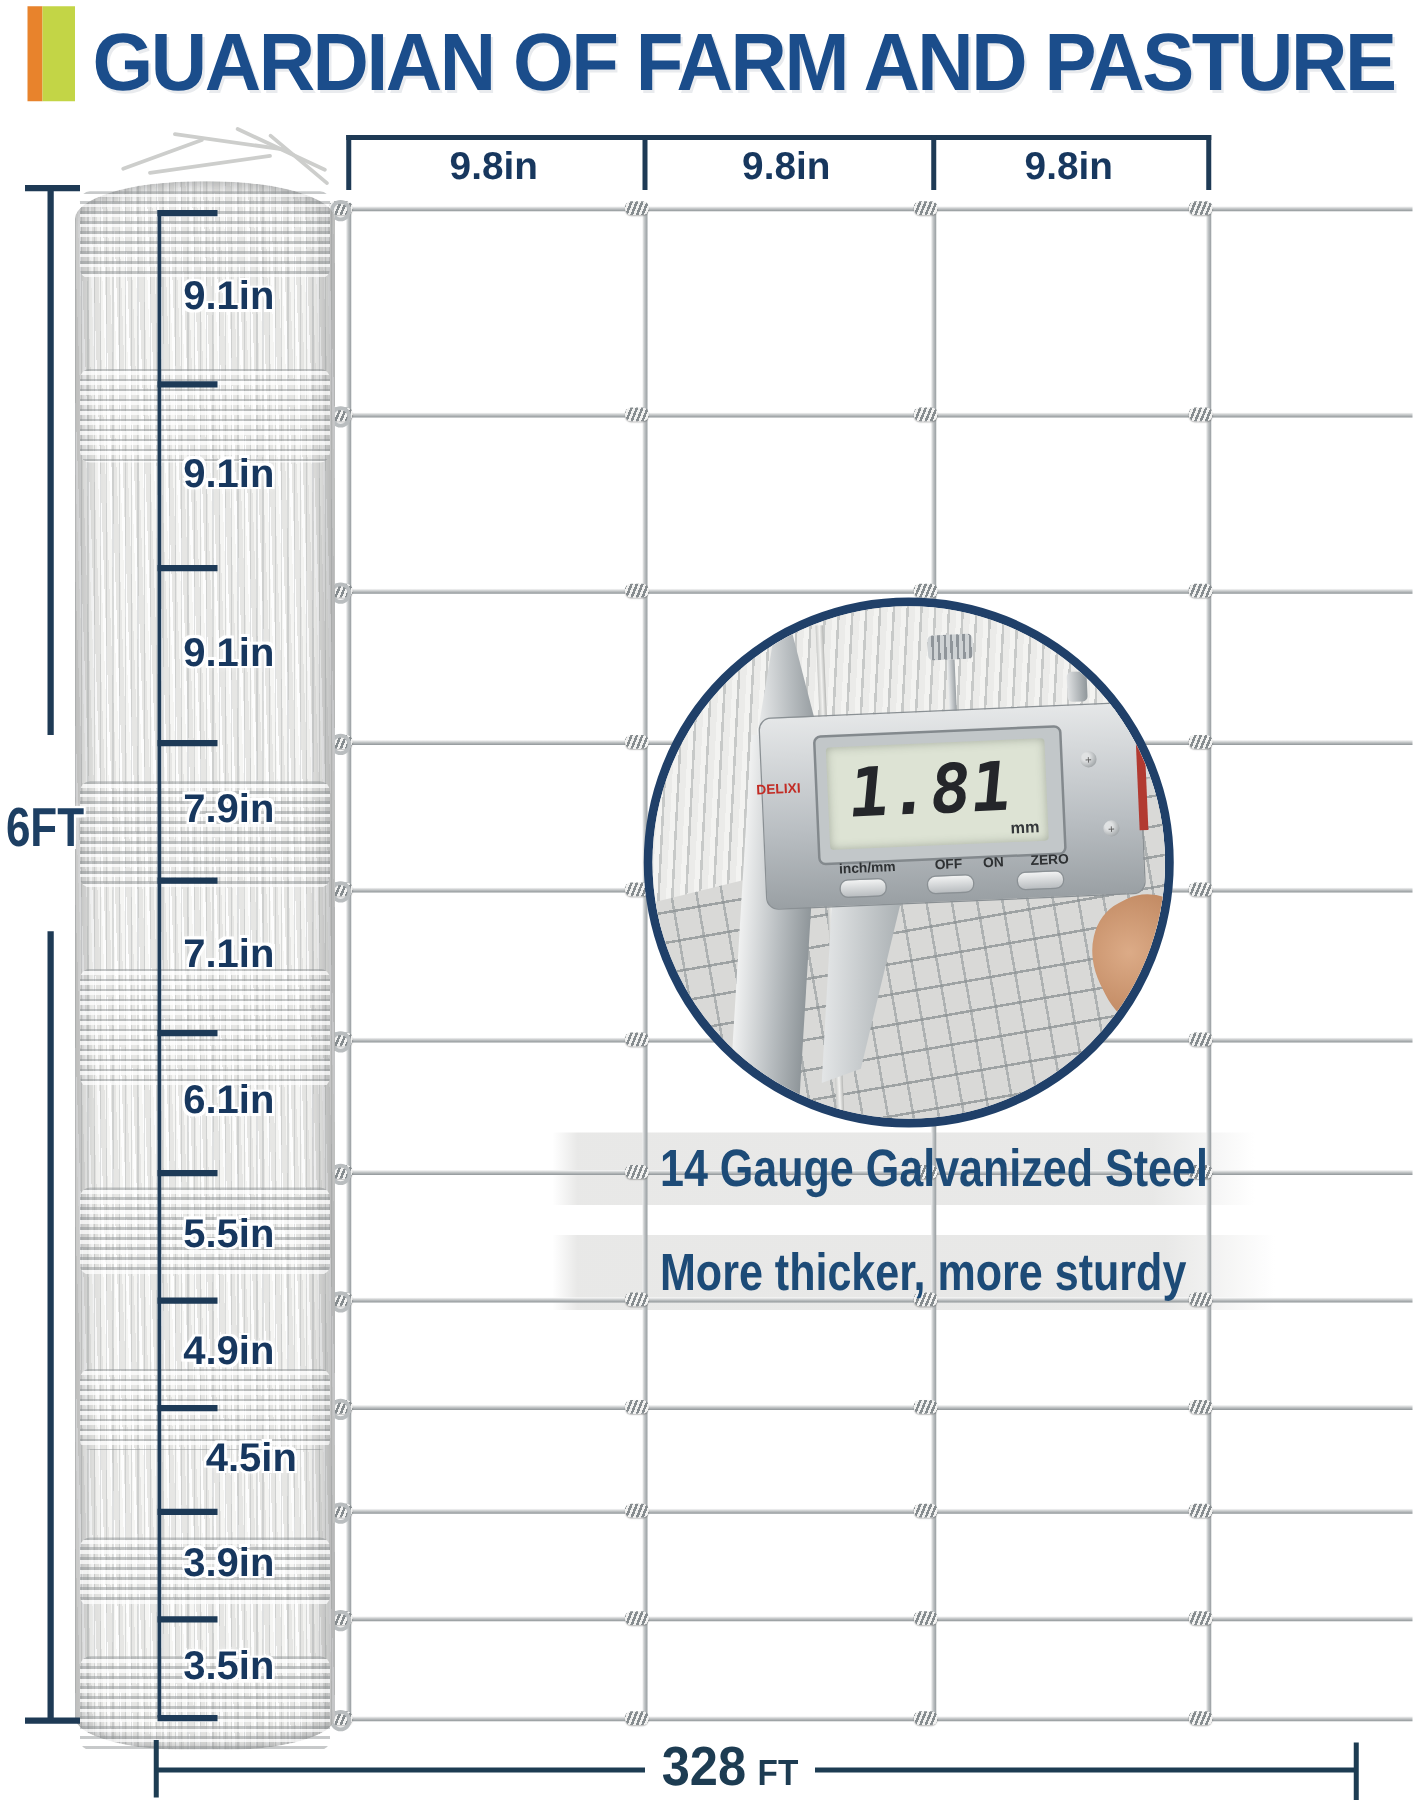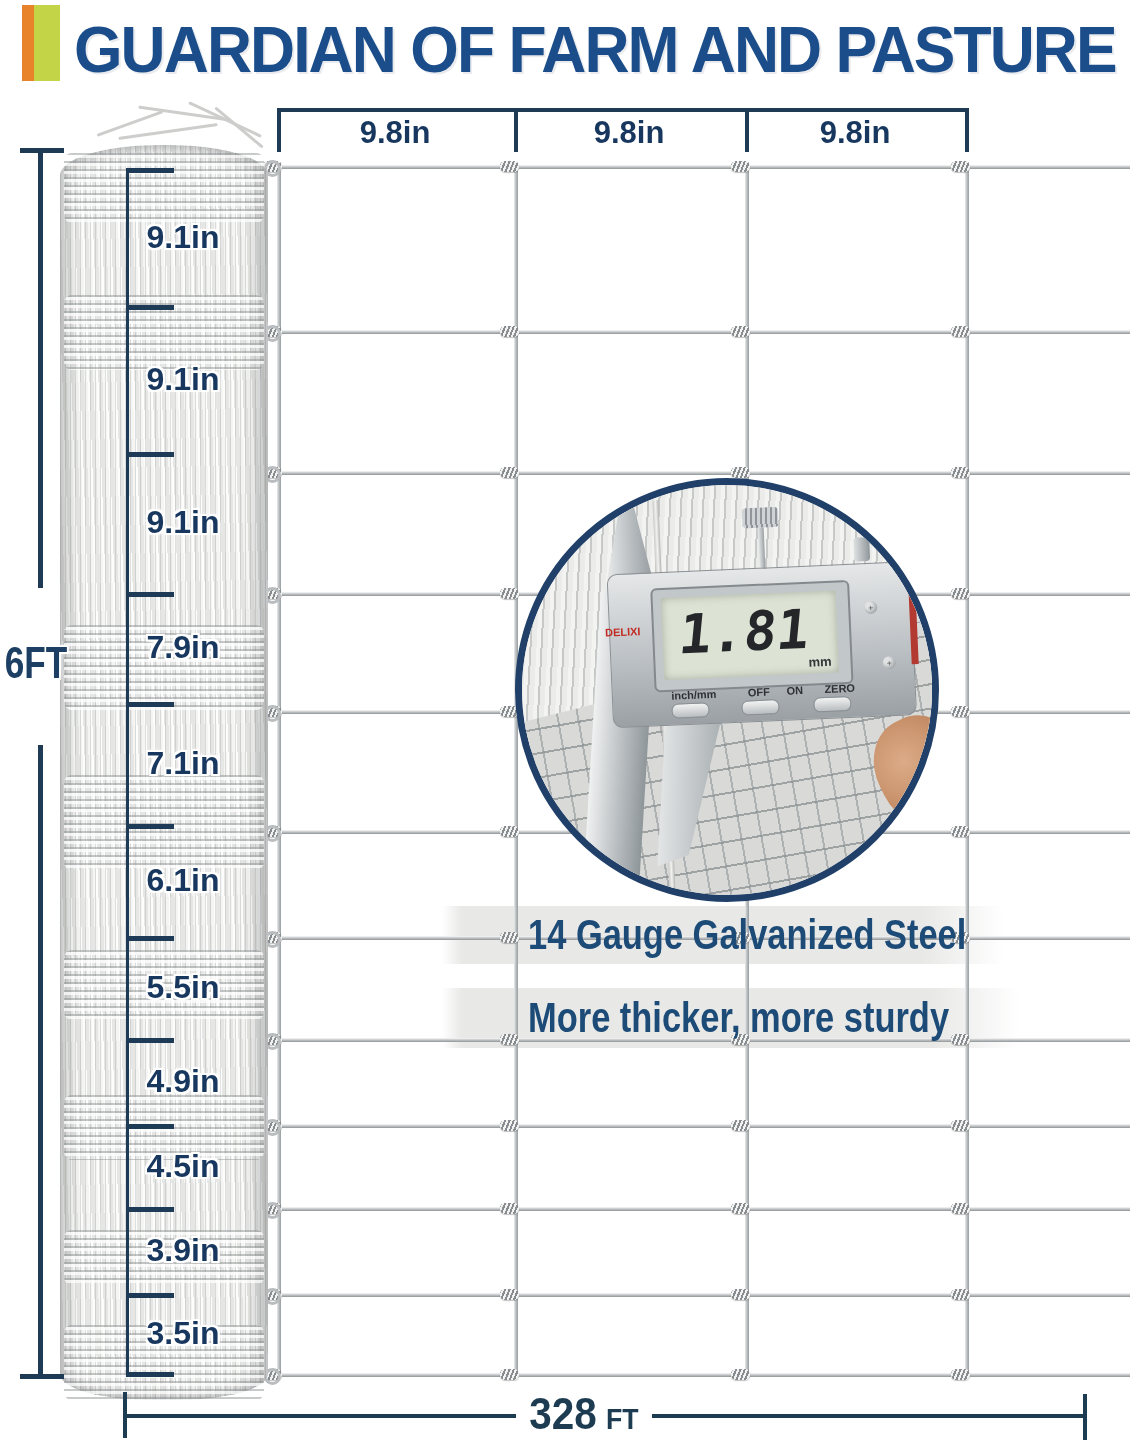--- a/index.html
+++ b/index.html
@@ -243,21 +243,21 @@
       <div class="roll-tick" style="top: 1293px;"></div>
       <div class="roll-tick" style="top: 1372px;"></div>
       <div class="dim-label roll-dim" style="left: 183px; top: 236.5px; z-index: 5;">9.1in</div>
       <div class="dim-label roll-dim" style="left: 183px; top: 378.5px; z-index: 5;">9.1in</div>
       <div class="dim-label roll-dim" style="left: 183px; top: 522px; z-index: 5;">9.1in</div>
       <div class="dim-label roll-dim" style="left: 183px; top: 647px; z-index: 5;">7.9in</div>
       <div class="dim-label roll-dim" style="left: 183px; top: 763px; z-index: 5;">7.1in</div>
       <div class="dim-label roll-dim" style="left: 183px; top: 880px; z-index: 5;">6.1in</div>
       <div class="dim-label roll-dim" style="left: 183px; top: 987px; z-index: 5;">5.5in</div>
       <div class="dim-label roll-dim" style="left: 183px; top: 1081px; z-index: 5;">4.9in</div>
-      <div class="dim-label roll-dim" style="left: 183px; top: 1165.5px; z-index: 5;">4.5in</div>
+      <div class="dim-label roll-dim" style="left: 201px; top: 1165.5px; z-index: 5;">4.5in</div>
       <div class="dim-label roll-dim" style="left: 183px; top: 1250px; z-index: 5;">3.9in</div>
       <div class="dim-label roll-dim" style="left: 183px; top: 1332.5px; z-index: 5;">3.5in</div>
     </div>
 
   <div class="abs brk" style="left:277px;top:108px;width:692px;height:4px;"></div>
   <div id="top-bracket" class="abs" style="left:0;top:0;">
       <div class="abs brk" style="left: 277px; top: 108px; width: 4px; height: 44px;"></div>
       <div class="abs brk" style="left: 514px; top: 108px; width: 4px; height: 44px;"></div>
       <div class="abs brk" style="left: 745px; top: 108px; width: 4px; height: 44px;"></div>
       <div class="abs brk" style="left: 965px; top: 108px; width: 4px; height: 44px;"></div>

